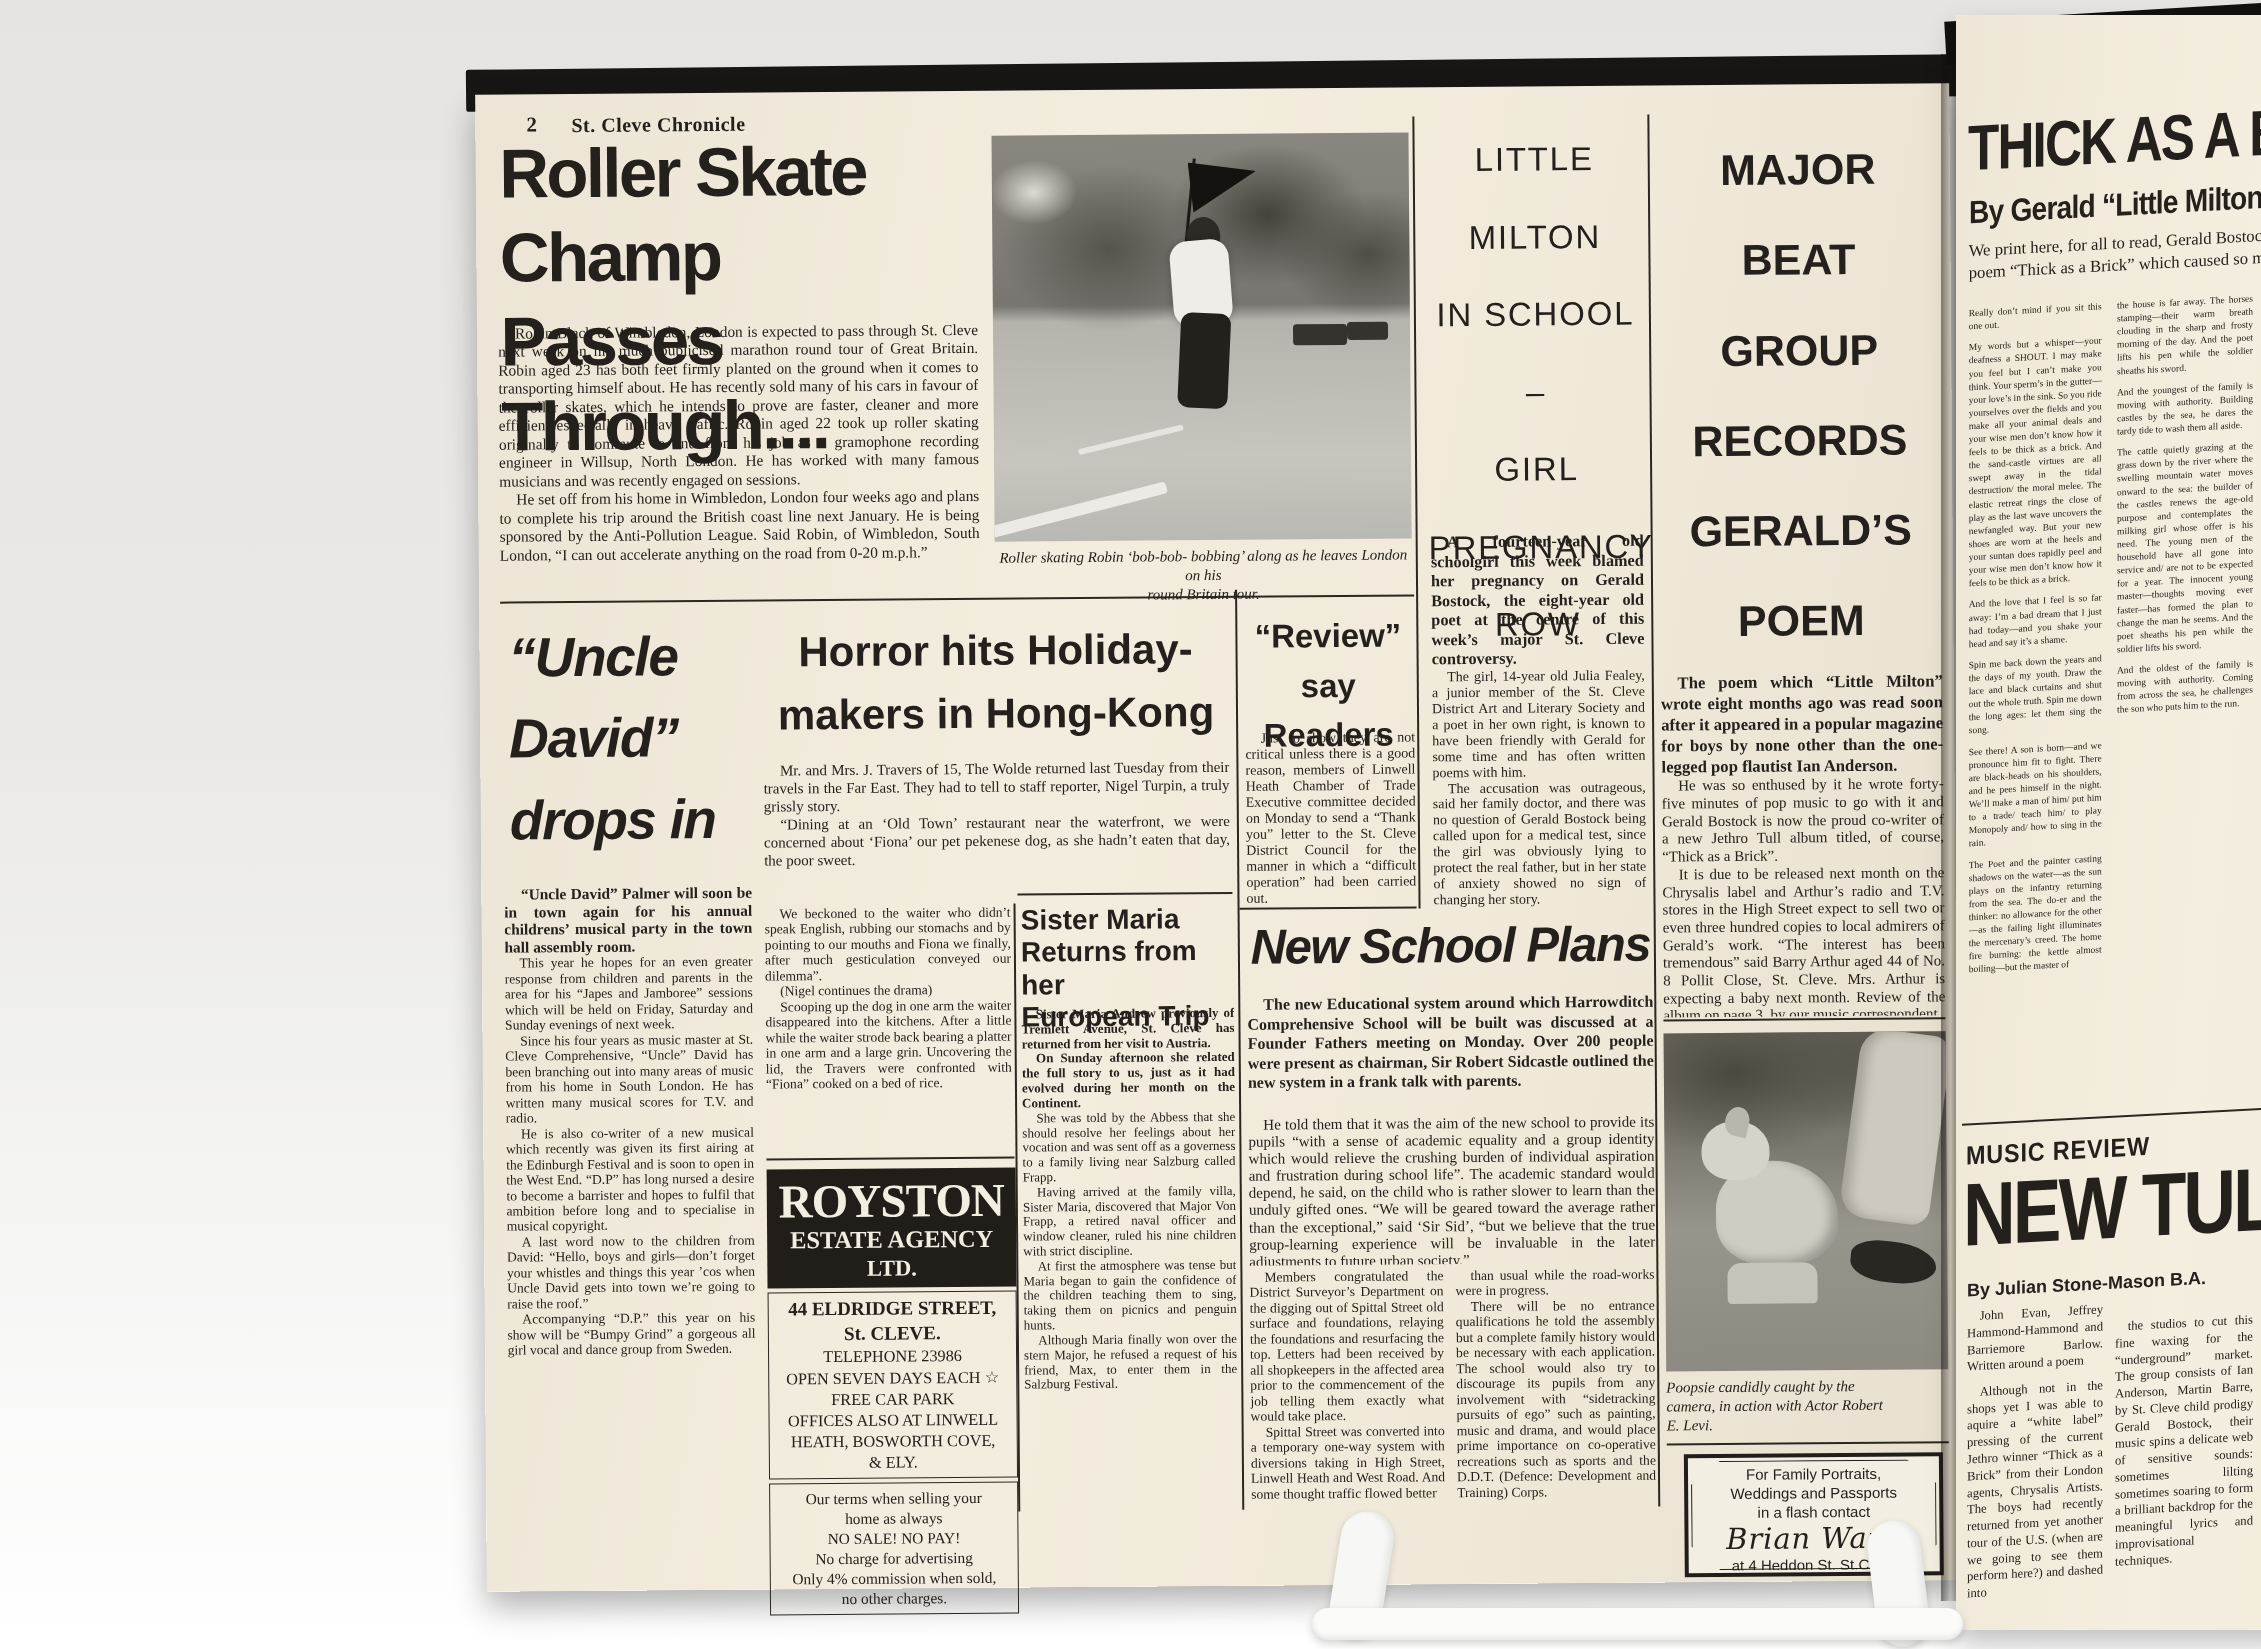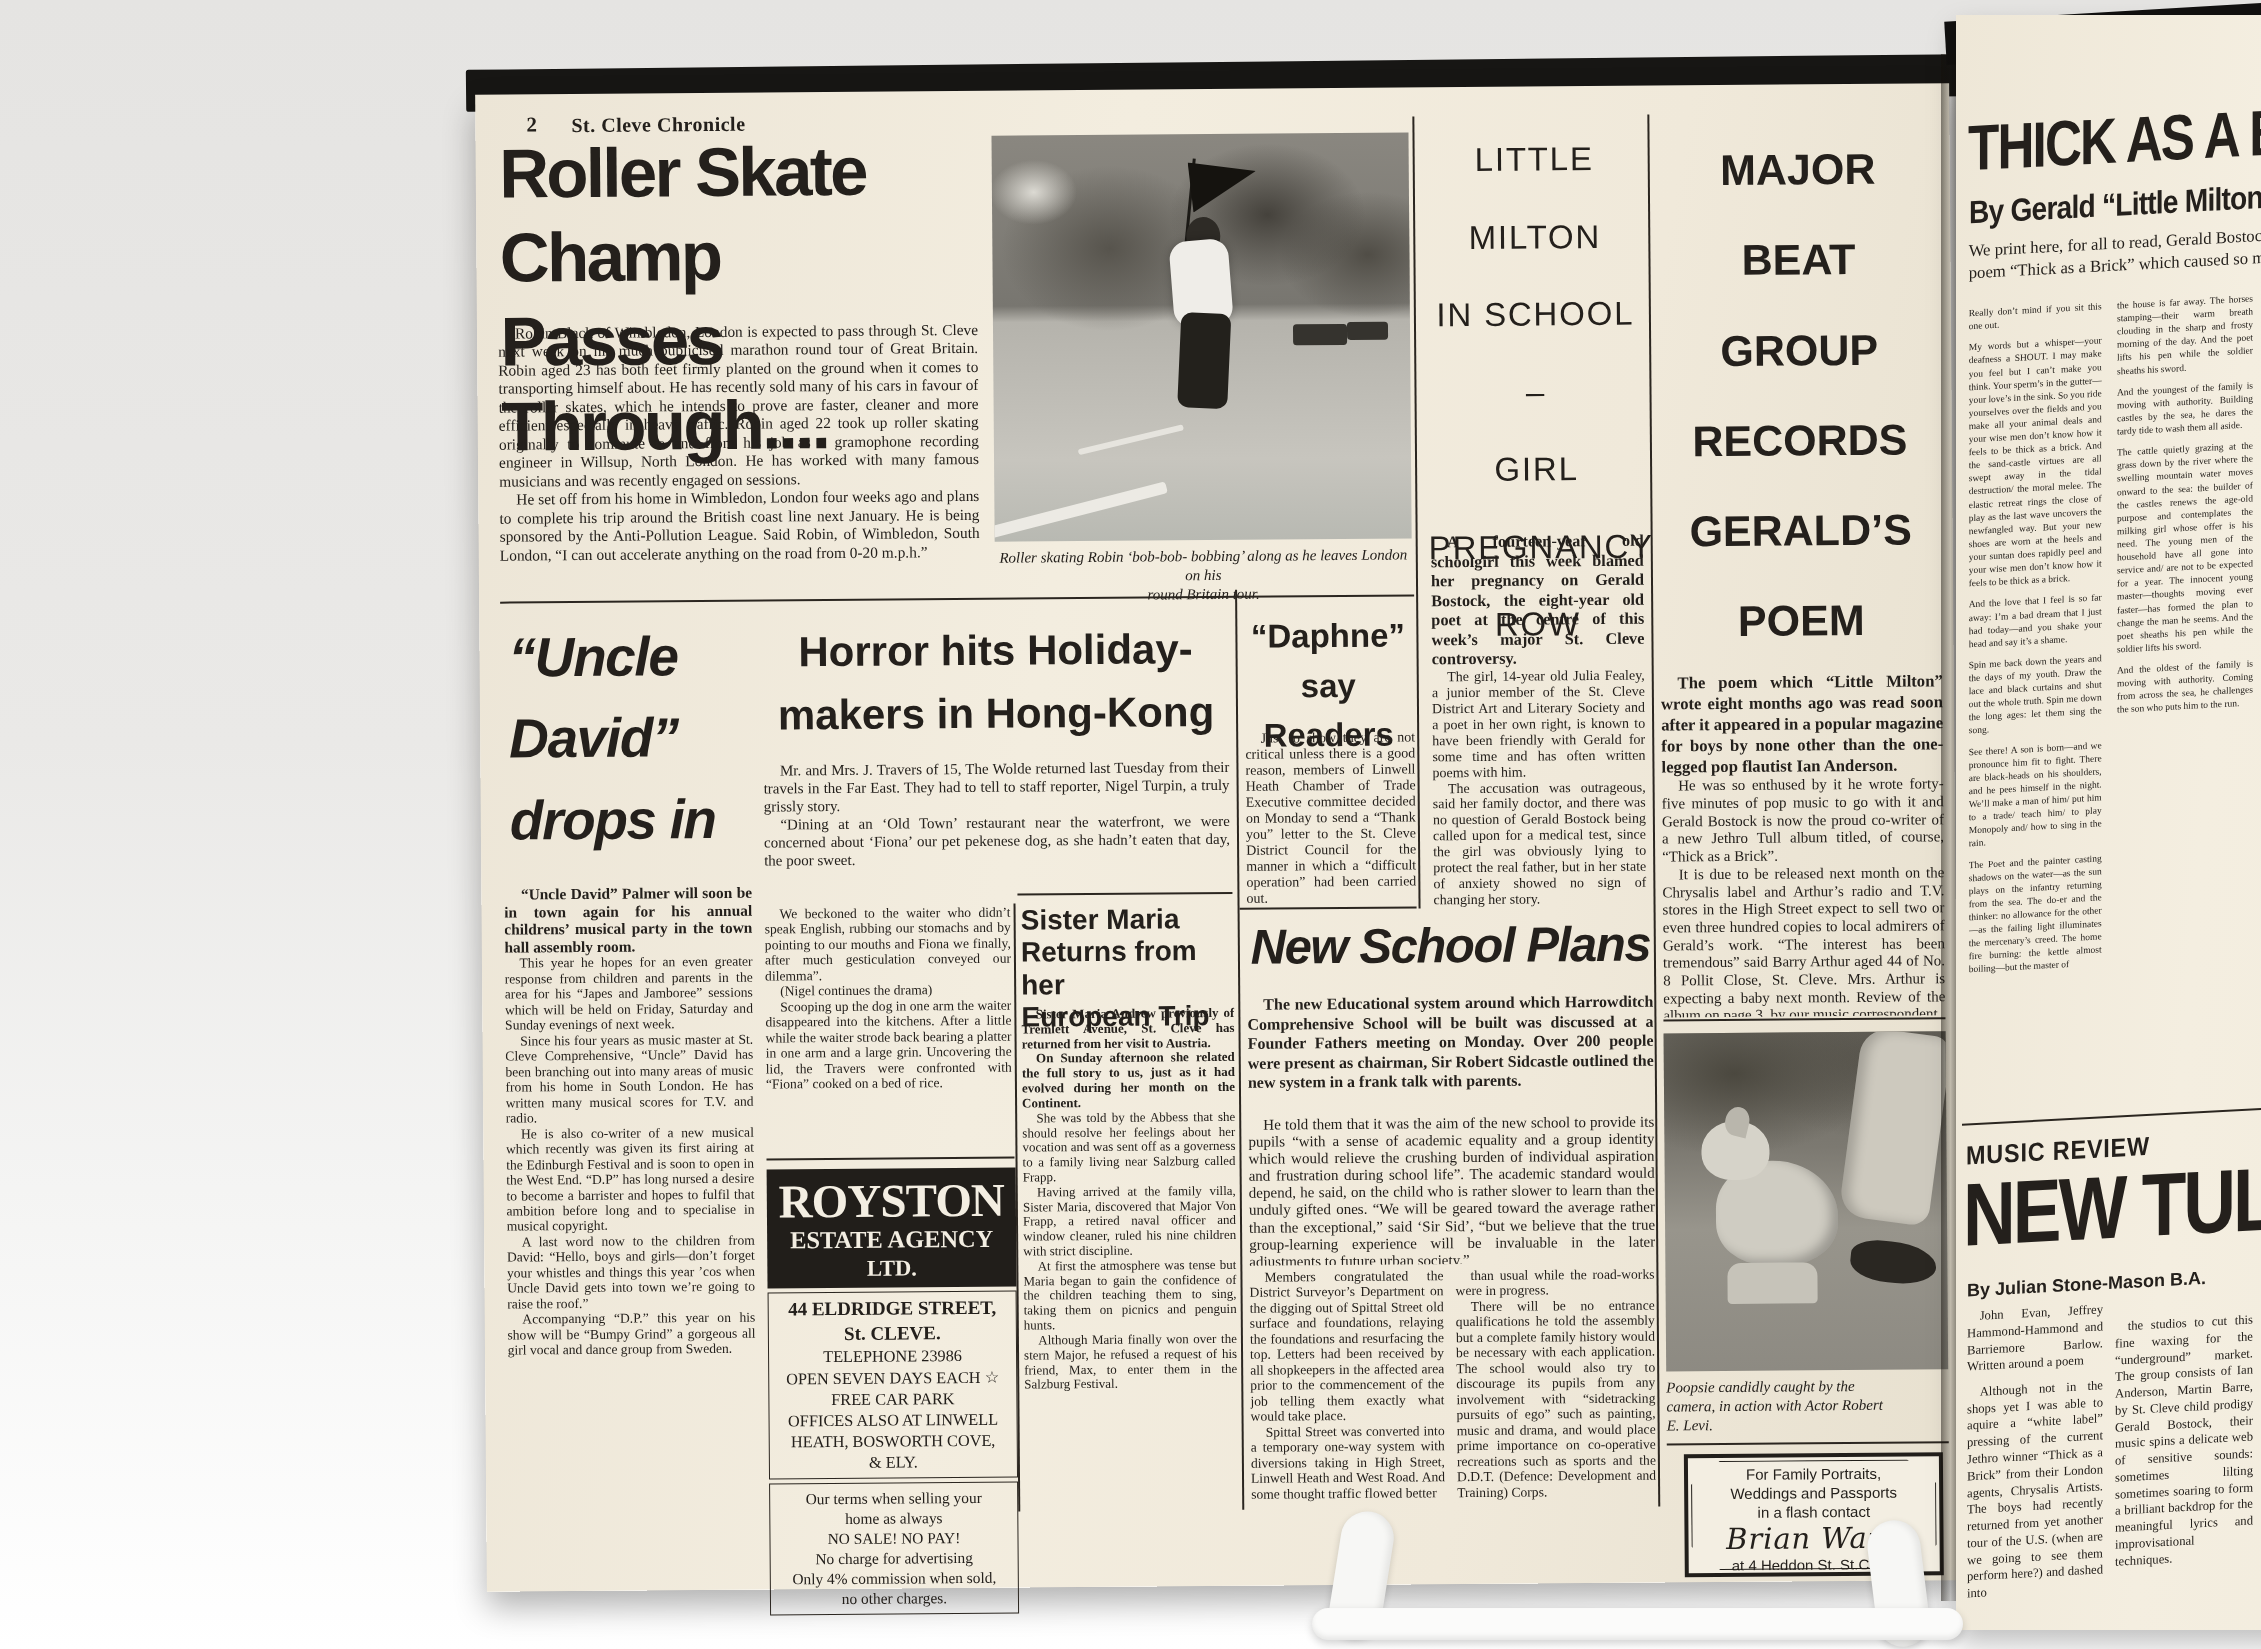--- a/index.html
+++ b/index.html
@@ -200,21 +200,21 @@
         <div>Sister Maria</div>
         <div>Returns from her</div>
         <div>European Trip</div>
       </div>
     <div class="abs serif-sm clip" style="left:539px;top:917px;width:213px;height:504px;font-size:13px;line-height:1.14;">
       <span><p class="lead">Sister Maria Andrew previously of Tremlett Avenue, St. Cleve has returned from her visit to Austria.</p><p class="lead">On Sunday afternoon she related the full story to us, just as it had evolved during her month on the Continent.</p></span>
       <span><p>She was told by the Abbess that she should resolve her feelings about her vocation and was sent off as a governess to a family living near Salzburg called Frapp.</p><p>Having arrived at the family villa, Sister Maria, discovered that Major Von Frapp, a retired naval officer and window cleaner, ruled his nine children with strict discipline.</p><p>At first the atmosphere was tense but Maria began to gain the confidence of the children teaching them to sing, taking them on picnics and penguin hunts.</p><p>Although Maria finally won over the stern Major, he refused a request of his friend, Max, to enter them in the Salzburg Festival.</p></span>
     </div>
 
     <div class="abs hl-grot" style="left:762px;top:523px;width:173px;font-size:33px;line-height:1.5;">
-        <div>“Daphne”</div>
+        <div>“Review”</div>
         <div>say Readers</div>
       </div>
     <div class="abs serif-sm clip" style="left:765px;top:642px;width:170px;height:174px;font-size:14px;">
         <p>Just to show they are not critical unless there is a good reason, members of Linwell Heath Chamber of Trade Executive committee decided on Monday to send a “Thank you” letter to the St. Cleve District Council for the manner in which a “difficult operation” had been carried out.</p>
       </div>
     <div class="rule-h" style="left:758px;top:819px;width:177px;"></div>
 
     <div class="abs hl-italic" style="left:765px;top:830px;width:407px;font-size:49px;text-align:center;">New School Plans</div>
     <div class="abs clip" style="left:765px;top:906px;width:406px;height:118px;">
       <p class="lead" style="font-size:16px;line-height:1.22;text-align:justify;text-indent:1em;">The new Educational system around which Harrowditch Comprehensive School will be built was discussed at a Founder Fathers meeting on Monday. Over 200 people were present as chairman, Sir Robert Sidcastle outlined the new system in a frank talk with parents.</p>

